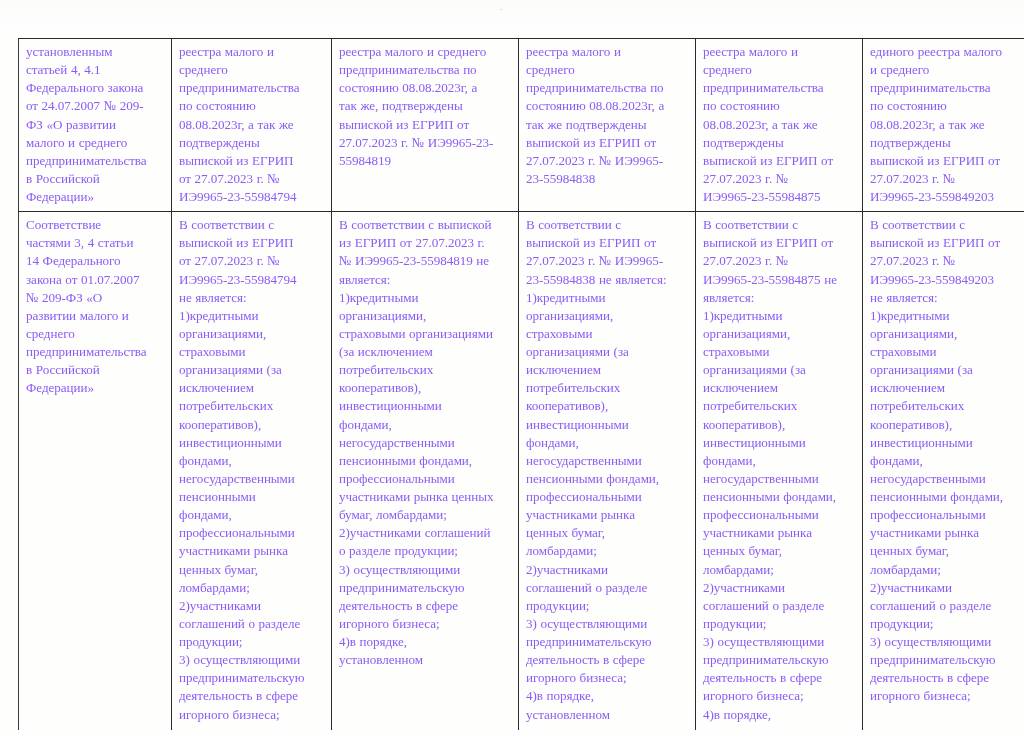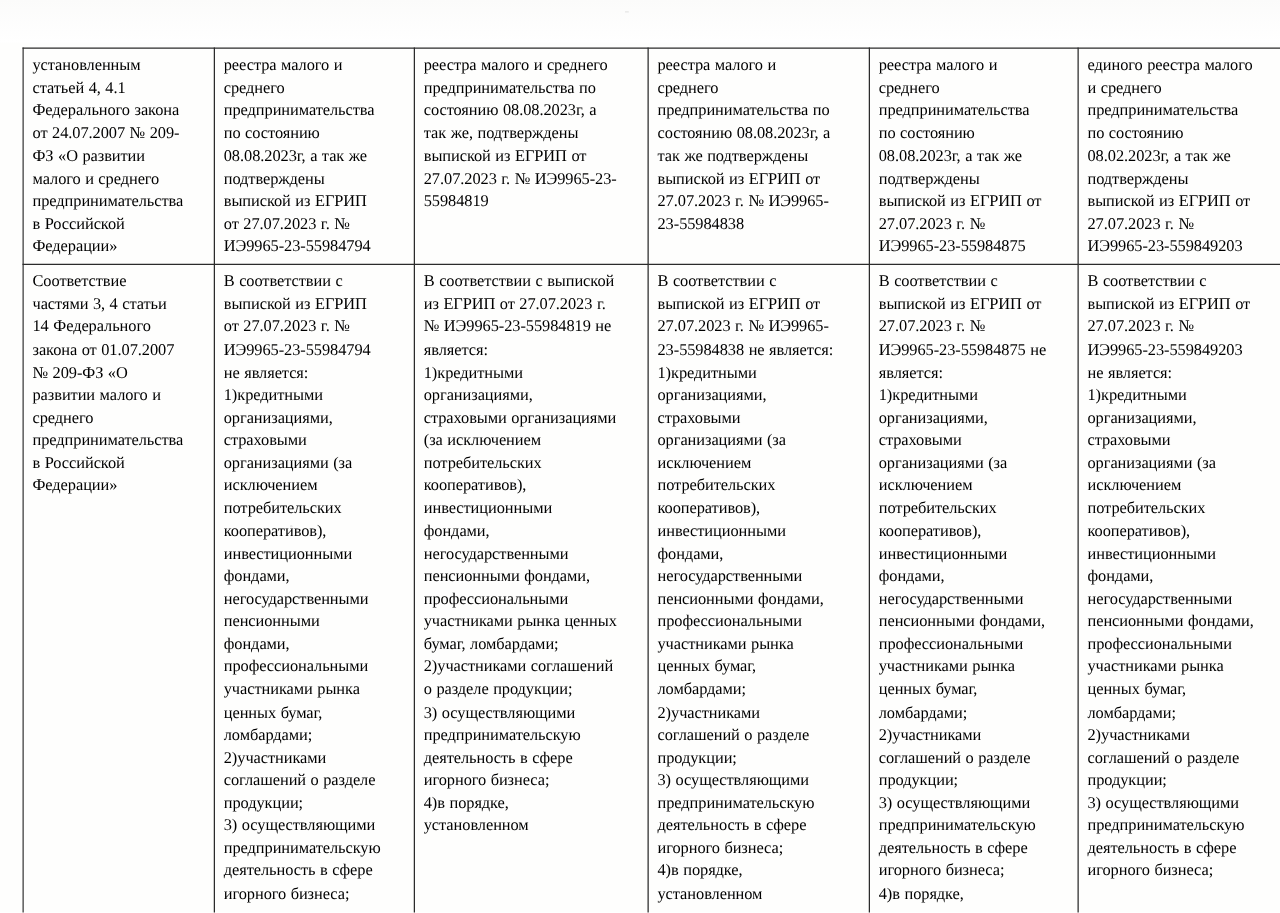--- a/index.html
+++ b/index.html
@@ -50,21 +50,21 @@
     padding: 4px 24px 5px 7px;
     border-left: 1.15px solid #2b2b2b;
     border-right: 1.15px solid #2b2b2b;
     border-top: 1.15px solid #2b2b2b;
     border-bottom: 1.15px solid #2b2b2b;
     font-size: 13.1px;
     line-height: 1.385;
     letter-spacing: -0.05px;
     word-spacing: 0.4px;
     hyphens: none;
-    color: #000000;
+    color: #8b5cf6;
     margin-left: 22px;
   }
   
   #doc-table tr > td:first-child { border-left: 1.15px solid #3a3a3a; }
   #doc-table tr > td:last-child  { border-right: 1.15px solid #3a3a3a; }
 
   
   col.c1 { width: 153px; }
   col.c2 { width: 160px; }
   col.c3 { width: 187px; }
@@ -115,21 +115,21 @@
         <td>
           <span class="cell-text">реестра малого и среднего предпринимательства по состоянию 08.08.2023г, а так же, подтверждены выпиской из ЕГРИП  от 27.07.2023 г. № ИЭ9965-23-55984819</span>
         </td>
         <td>
           <span class="cell-text">реестра малого и среднего предпринимательства по состоянию 08.08.2023г, а так же подтверждены выпиской из ЕГРИП  от 27.07.2023 г. № ИЭ9965-23-55984838</span>
         </td>
         <td>
           <span class="cell-text">реестра малого и среднего предпринимательства по состоянию 08.08.2023г, а так же подтверждены выпиской из ЕГРИП  от 27.07.2023 г. № ИЭ9965-23-55984875</span>
         </td>
         <td>
-          <span class="cell-text">единого реестра малого и среднего предпринимательства по состоянию 08.02.2023г, а так же подтверждены выпиской из ЕГРИП от 27.07.2023 г. № ИЭ9965-23-559849203</span>
+          <span class="cell-text">единого реестра малого и среднего предпринимательства по состоянию 08.08.2023г, а так же подтверждены выпиской из ЕГРИП от 27.07.2023 г. № ИЭ9965-23-559849203</span>
         </td>
       </tr>
 
       <tr class="row-body">
         <td>
           <span class="cell-text">Соответствие частями 3, 4 статьи 14 Федерального закона от 01.07.2007 № 209-ФЗ «О развитии малого и среднего предпринимательства в Российской Федерации»</span>
         </td>
         <td>
           <span class="cell-text">В соответствии с выпиской из ЕГРИП от 27.07.2023 г. № ИЭ9965-23-55984794 не является:
 1)кредитными организациями, страховыми организациями (за исключением потребительских кооперативов), инвестиционными фондами, негосударственными пенсионными фондами, профессиональными участниками рынка ценных бумаг, ломбардами;

